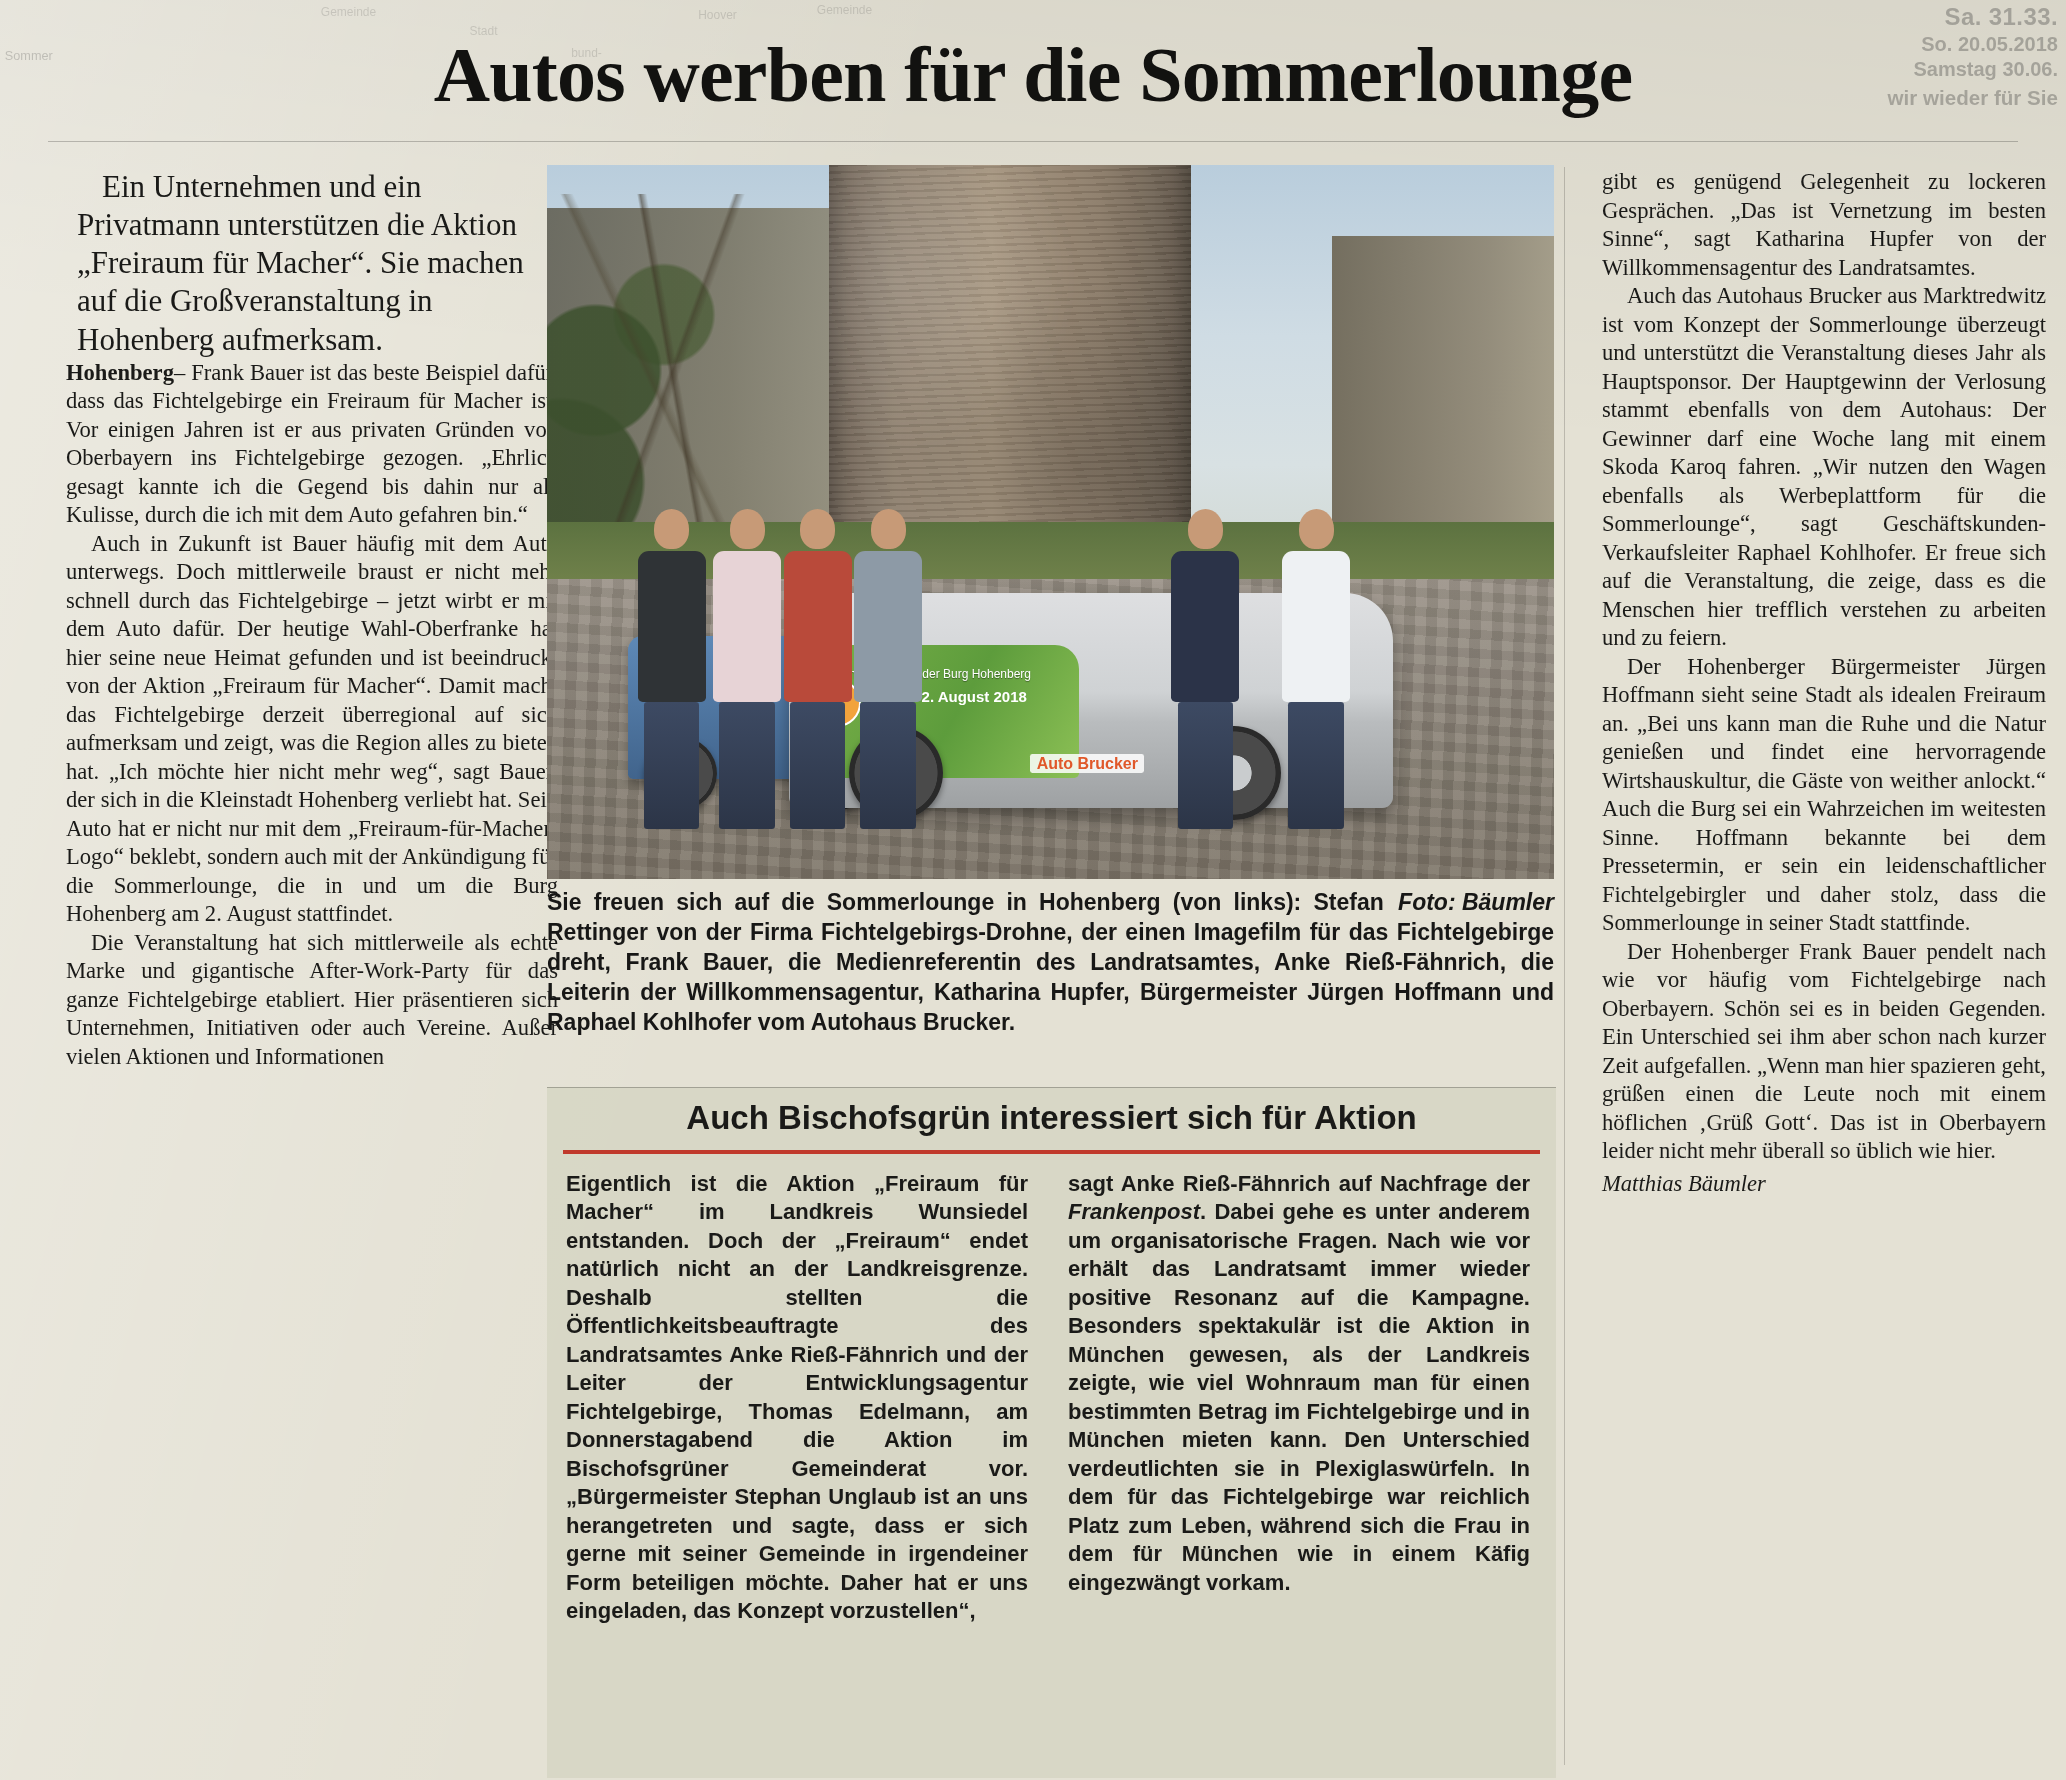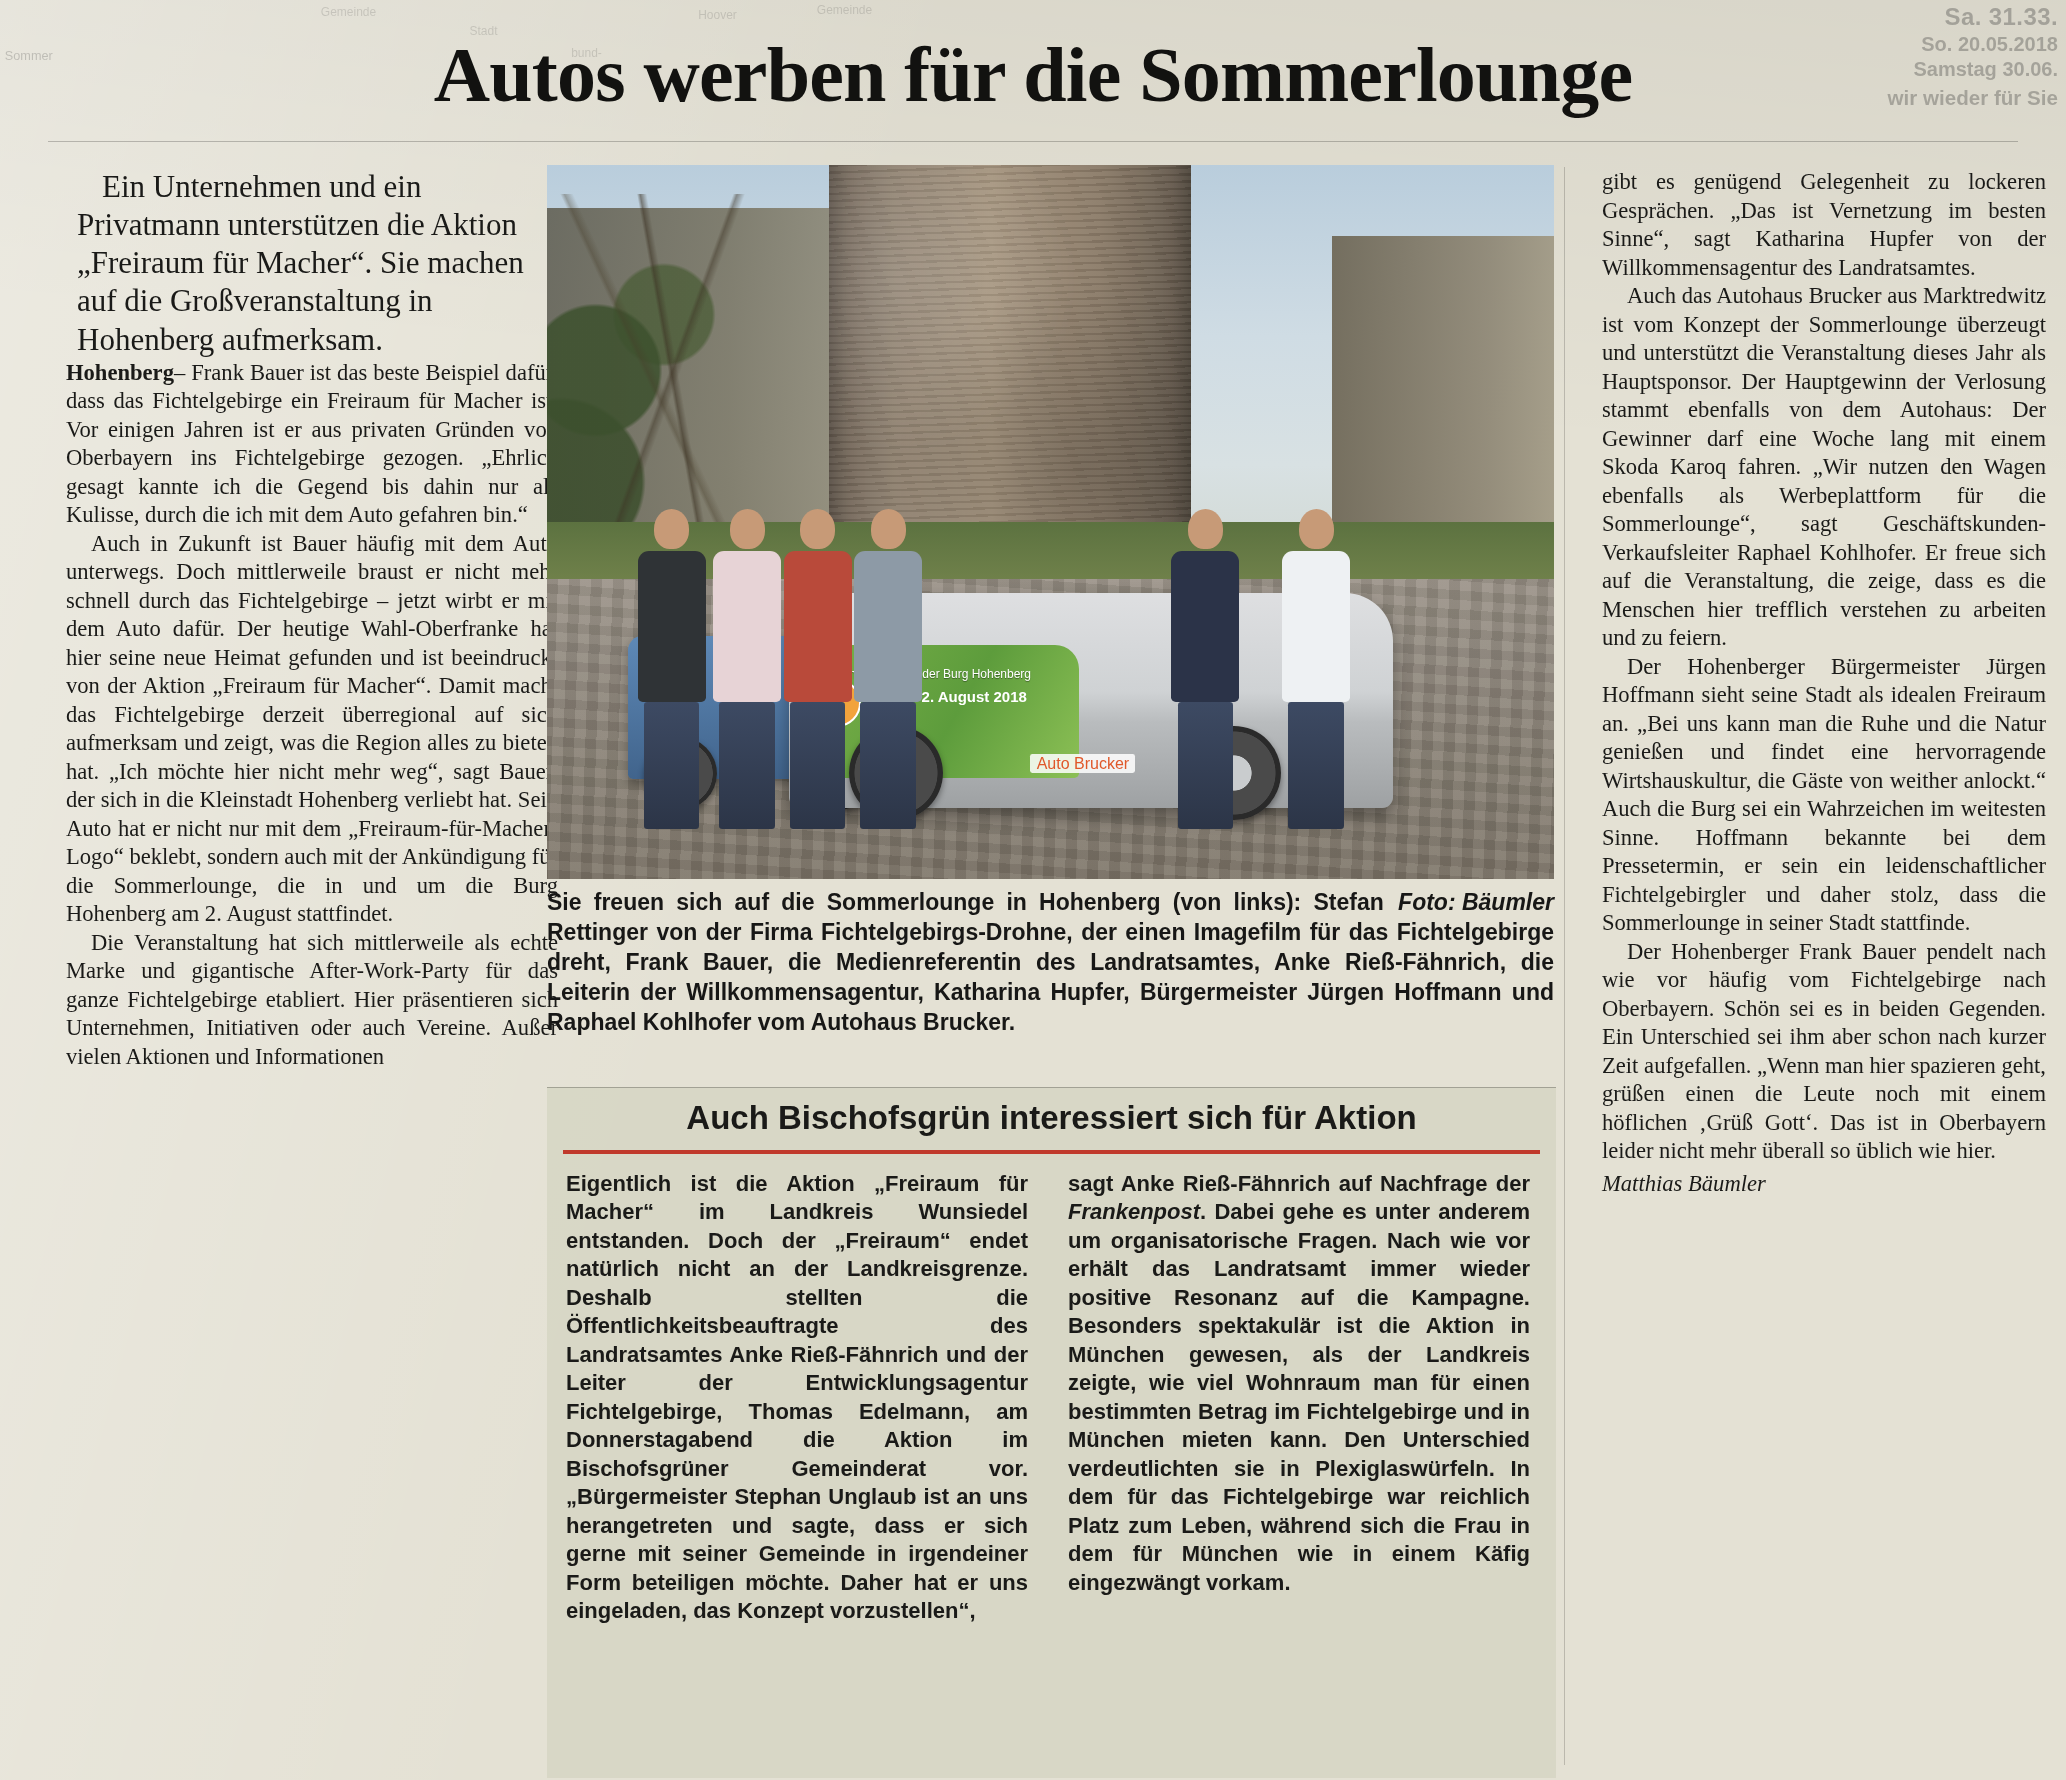--- a/index.html
+++ b/index.html
@@ -254,21 +254,21 @@
     font-size: 15px;
     font-weight: 700;
     color: #fff;
   }
   .car .brucker {
     position: absolute;
     left: 40%;
     bottom: 16%;
     font-family: "Liberation Sans", sans-serif;
     font-size: 16px;
-    font-weight: 400;
+    font-weight: 700;
     color: #e0582a;
     background: rgba(255,255,255,.85);
     padding: 0.8px 6.3px;
     border-radius: 2.4px;
   }
   .car .logo-circle {
     position: absolute;
     left: 4%;
     top: 40%;
     width: 44px; height: 44px;

